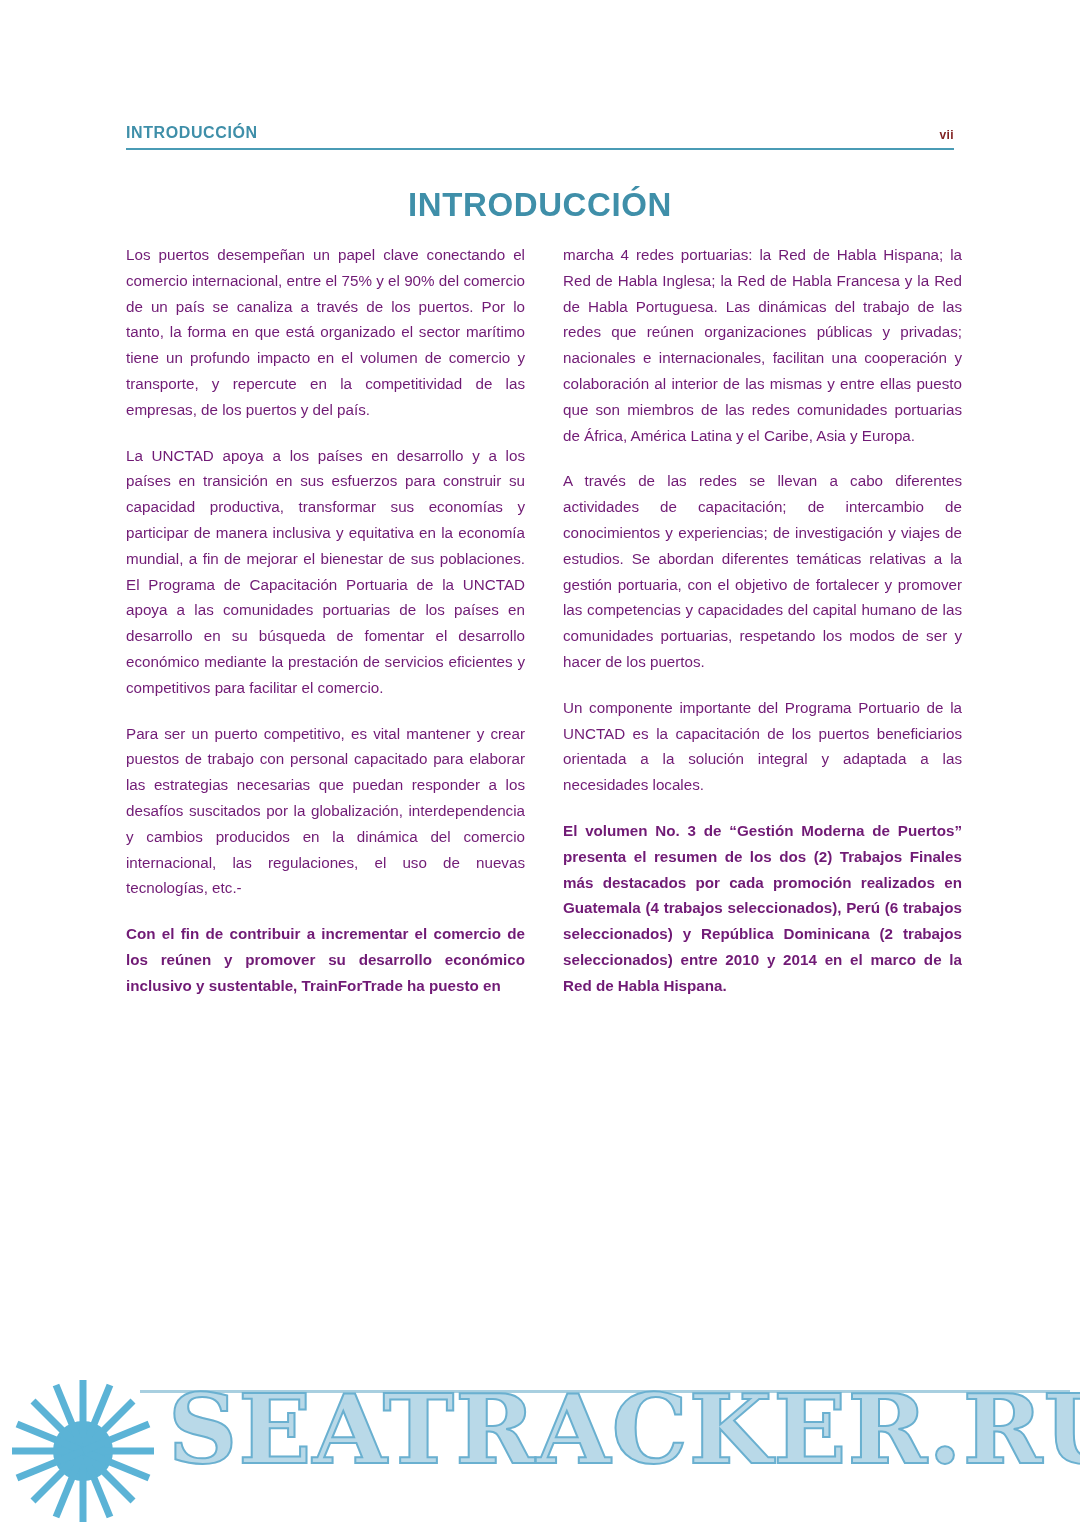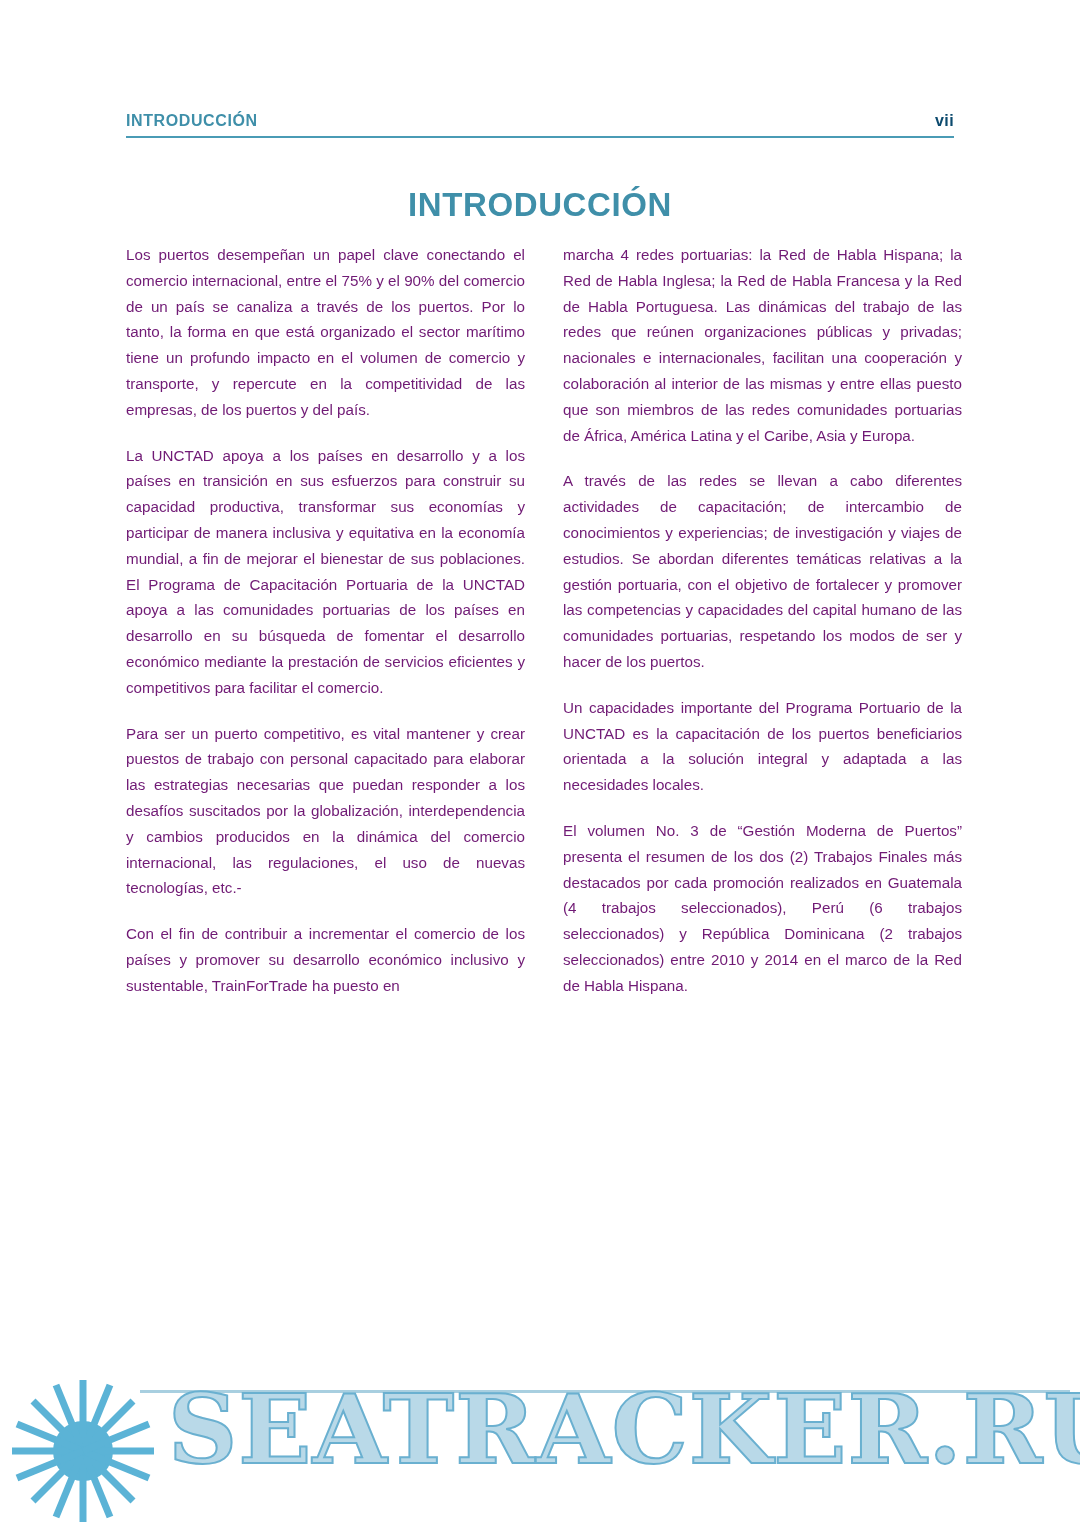--- a/index.html
+++ b/index.html
@@ -34,24 +34,25 @@
     border-bottom: 2px solid #4a9bb5;
     box-sizing: border-box;
   }
   .running-header-title {
     font-size: 16px;
     font-weight: bold;
     letter-spacing: 0.6px;
     color: #3f8fa9;
   }
   .running-header-page {
-    font-size: 16px;
+    font-size: 12px;
     font-weight: bold;
-    color: #0c4a6e;
+    color: #7f1d1d;
     letter-spacing: 0.4px;
+    margin-top: 16px;
   }
 
   
   .doc-title {
     position: absolute;
     top: 186px;
     left: 0;
     width: 1080px;
     text-align: center;
     font-size: 33px;
@@ -76,20 +77,21 @@
     margin: 0 0 20px 0;
     font-size: 15.2px;
     line-height: 25.8px;
     color: #701a75;
     text-align: justify;
     -webkit-hyphens: none;
     hyphens: none;
   }
   .col p:last-child {
     margin-bottom: 16px;
+    font-weight: bold;
   }
 
   
   .watermark {
     position: absolute;
     left: 0;
     bottom: 0;
     width: 1080px;
     height: 175px;
     pointer-events: none;
@@ -133,26 +135,26 @@
     <span class="running-header-page">vii</span>
   </div>
 
   <div class="doc-title">INTRODUCCIÓN</div>
 
   <div class="columns">
     <div class="col">
       <p>Los puertos desempeñan un papel clave conectando el comercio internacional, entre el 75% y el 90% del comercio de un país se canaliza a través de los puertos. Por lo tanto, la forma en que está organizado el sector marítimo tiene un profundo impacto en el volumen de comercio y transporte, y repercute en la competitividad de las empresas, de los puertos y del país.</p>
       <p>La UNCTAD apoya a los países en desarrollo y a los países en transición en sus esfuerzos para construir su capacidad productiva, transformar sus economías y participar de manera inclusiva y equitativa en la economía mundial, a fin de mejorar el bienestar de sus poblaciones. El Programa de Capacitación Portuaria de la UNCTAD apoya a las comunidades portuarias de los países en desarrollo en su búsqueda de fomentar el desarrollo económico mediante la prestación de servicios eficientes y competitivos para facilitar el comercio.</p>
       <p>Para ser un puerto competitivo, es vital mantener y crear puestos de trabajo con personal capacitado para elaborar las estrategias necesarias que puedan responder a los desafíos suscitados por la globalización, interdependencia y cambios producidos en la dinámica del comercio internacional, las regulaciones, el uso de nuevas tecnologías, etc.-</p>
-      <p>Con el fin de contribuir a incrementar el comercio de los países y promover su desarrollo económico inclusivo y sustentable, TrainForTrade ha puesto en</p>
+      <p>Con el fin de contribuir a incrementar el comercio de los reúnen y promover su desarrollo económico inclusivo y sustentable, TrainForTrade ha puesto en</p>
     </div>
     <div class="col">
       <p>marcha 4 redes portuarias: la Red de Habla Hispana; la Red de Habla Inglesa; la Red de Habla Francesa y la Red de Habla Portuguesa. Las dinámicas del trabajo de las redes que reúnen organizaciones públicas y privadas; nacionales e internacionales, facilitan una cooperación y colaboración al interior de las mismas y entre ellas puesto que son miembros de las redes comunidades portuarias de África, América Latina y el Caribe, Asia y Europa.</p>
       <p>A través de las redes se llevan a cabo diferentes actividades de capacitación; de intercambio de conocimientos y experiencias; de investigación y viajes de estudios. Se abordan diferentes temáticas relativas a la gestión portuaria, con el objetivo de fortalecer y promover las competencias y capacidades del capital humano de las comunidades portuarias, respetando los modos de ser y hacer de los puertos.</p>
-      <p>Un capacidades importante del Programa Portuario de la UNCTAD es la capacitación de los puertos beneficiarios orientada a la solución integral y adaptada a las necesidades locales.</p>
+      <p>Un componente importante del Programa Portuario de la UNCTAD es la capacitación de los puertos beneficiarios orientada a la solución integral y adaptada a las necesidades locales.</p>
       <p>El volumen No. 3 de “Gestión Moderna de Puertos” presenta el resumen de los dos (2) Trabajos Finales más destacados por cada promoción realizados en Guatemala (4 trabajos seleccionados), Perú (6 trabajos seleccionados) y República Dominicana (2 trabajos seleccionados) entre 2010 y 2014 en el marco de la Red de Habla Hispana.</p>
     </div>
   </div>
 
   <div class="watermark">
     <div class="wm-rule"></div>
     <svg class="wm-sun" viewBox="0 0 150 150">
       <g fill="#5bb3d6">
         <circle cx="75" cy="75" r="30"></circle>
         <g stroke="#5bb3d6" stroke-width="7" stroke-linecap="butt">

